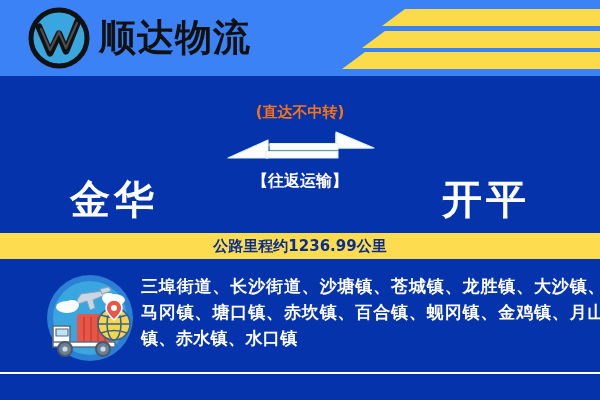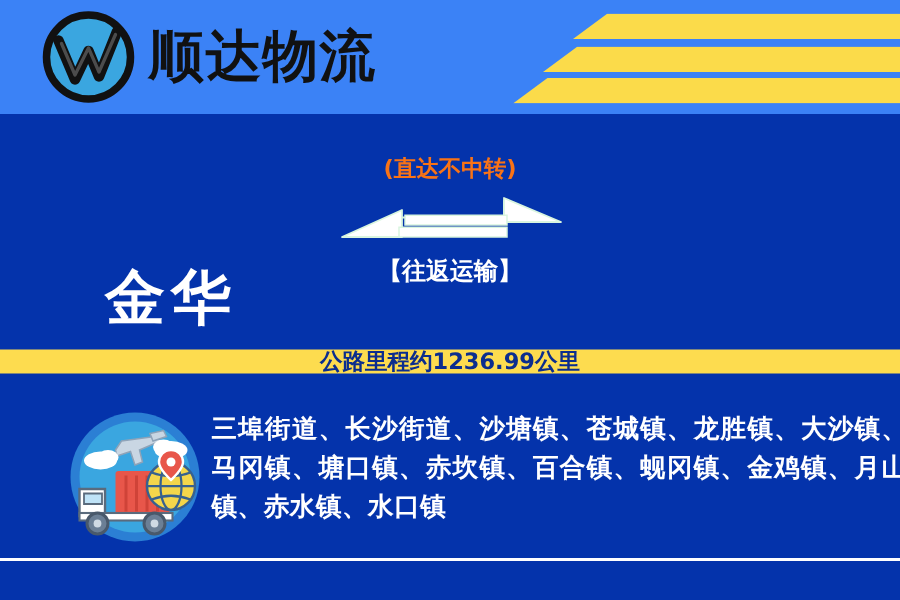--- a/index.html
+++ b/index.html
@@ -136,21 +136,21 @@
     font-weight: 700;
     color: #ffffff;
     white-space: nowrap;
     line-height: 20px;
   }
 
   
   #info-bar {
     position: absolute;
     left: 0; top: 233px;
-    width: 600px; height: 16px;
+    width: 600px; height: 26px;
     background: #fddc4f;
     display: flex;
     align-items: center;
     justify-content: center;
     gap: 10px;
   }
   .info-text {
     font-family: "DejaVu Sans", "Liberation Sans", sans-serif;
     font-size: 15px;
     font-weight: 700;
@@ -248,20 +248,21 @@
           <rect x="46" y="15.5" width="68" height="6.5" fill="#ffffff" stroke="#d9f5df" stroke-width="1"></rect>
 
           <polygon points="44,12 44,30 4,30" fill="#ffffff" stroke="#d9f5df" stroke-width="1.2" stroke-linejoin="round"></polygon>
           <rect x="42" y="23.5" width="72" height="6.5" fill="#ffffff" stroke="#d9f5df" stroke-width="1"></rect>
         </svg>
       </div>
 
       <div id="route-note-bottom">【往返运输】</div>
     </div>
 
+    <div class="city" id="city-dest">开平</div>
 
   </div>
 
   <div id="info-bar">
     <span class="info-text">公路里程约1236.99公里</span>
   </div>
 
   <div id="coverage">
 
     <div id="coverage-icon">

